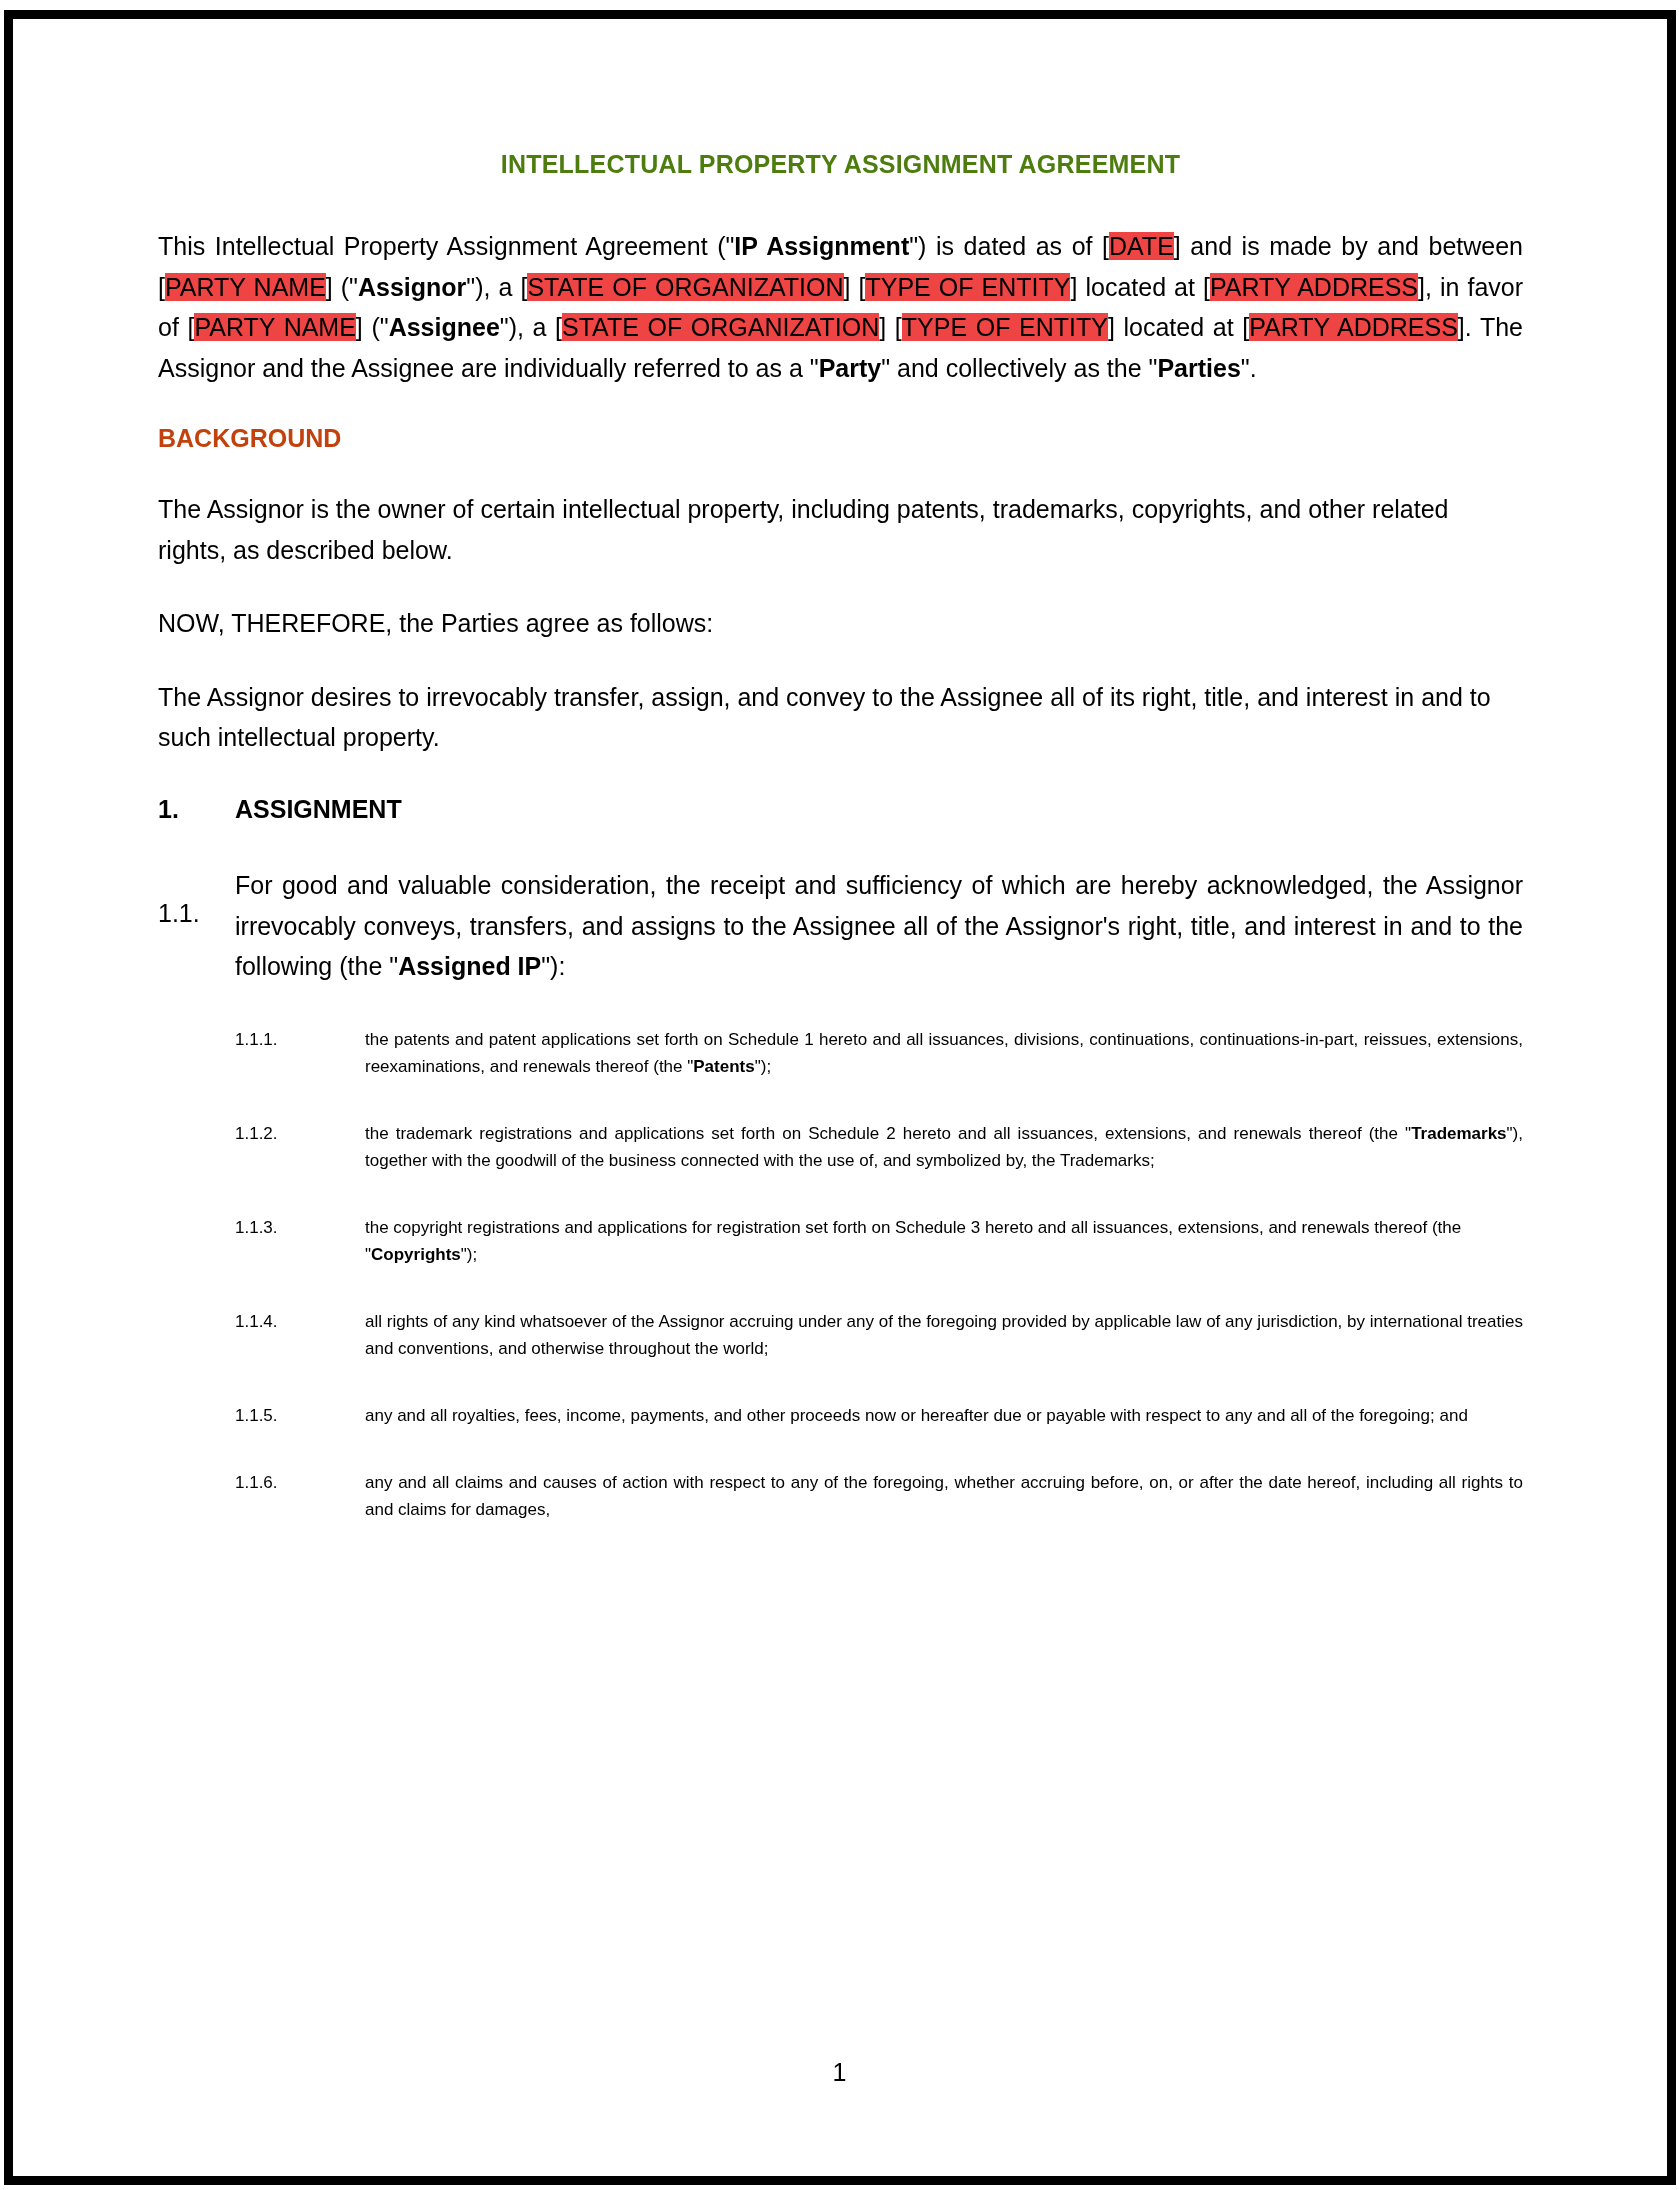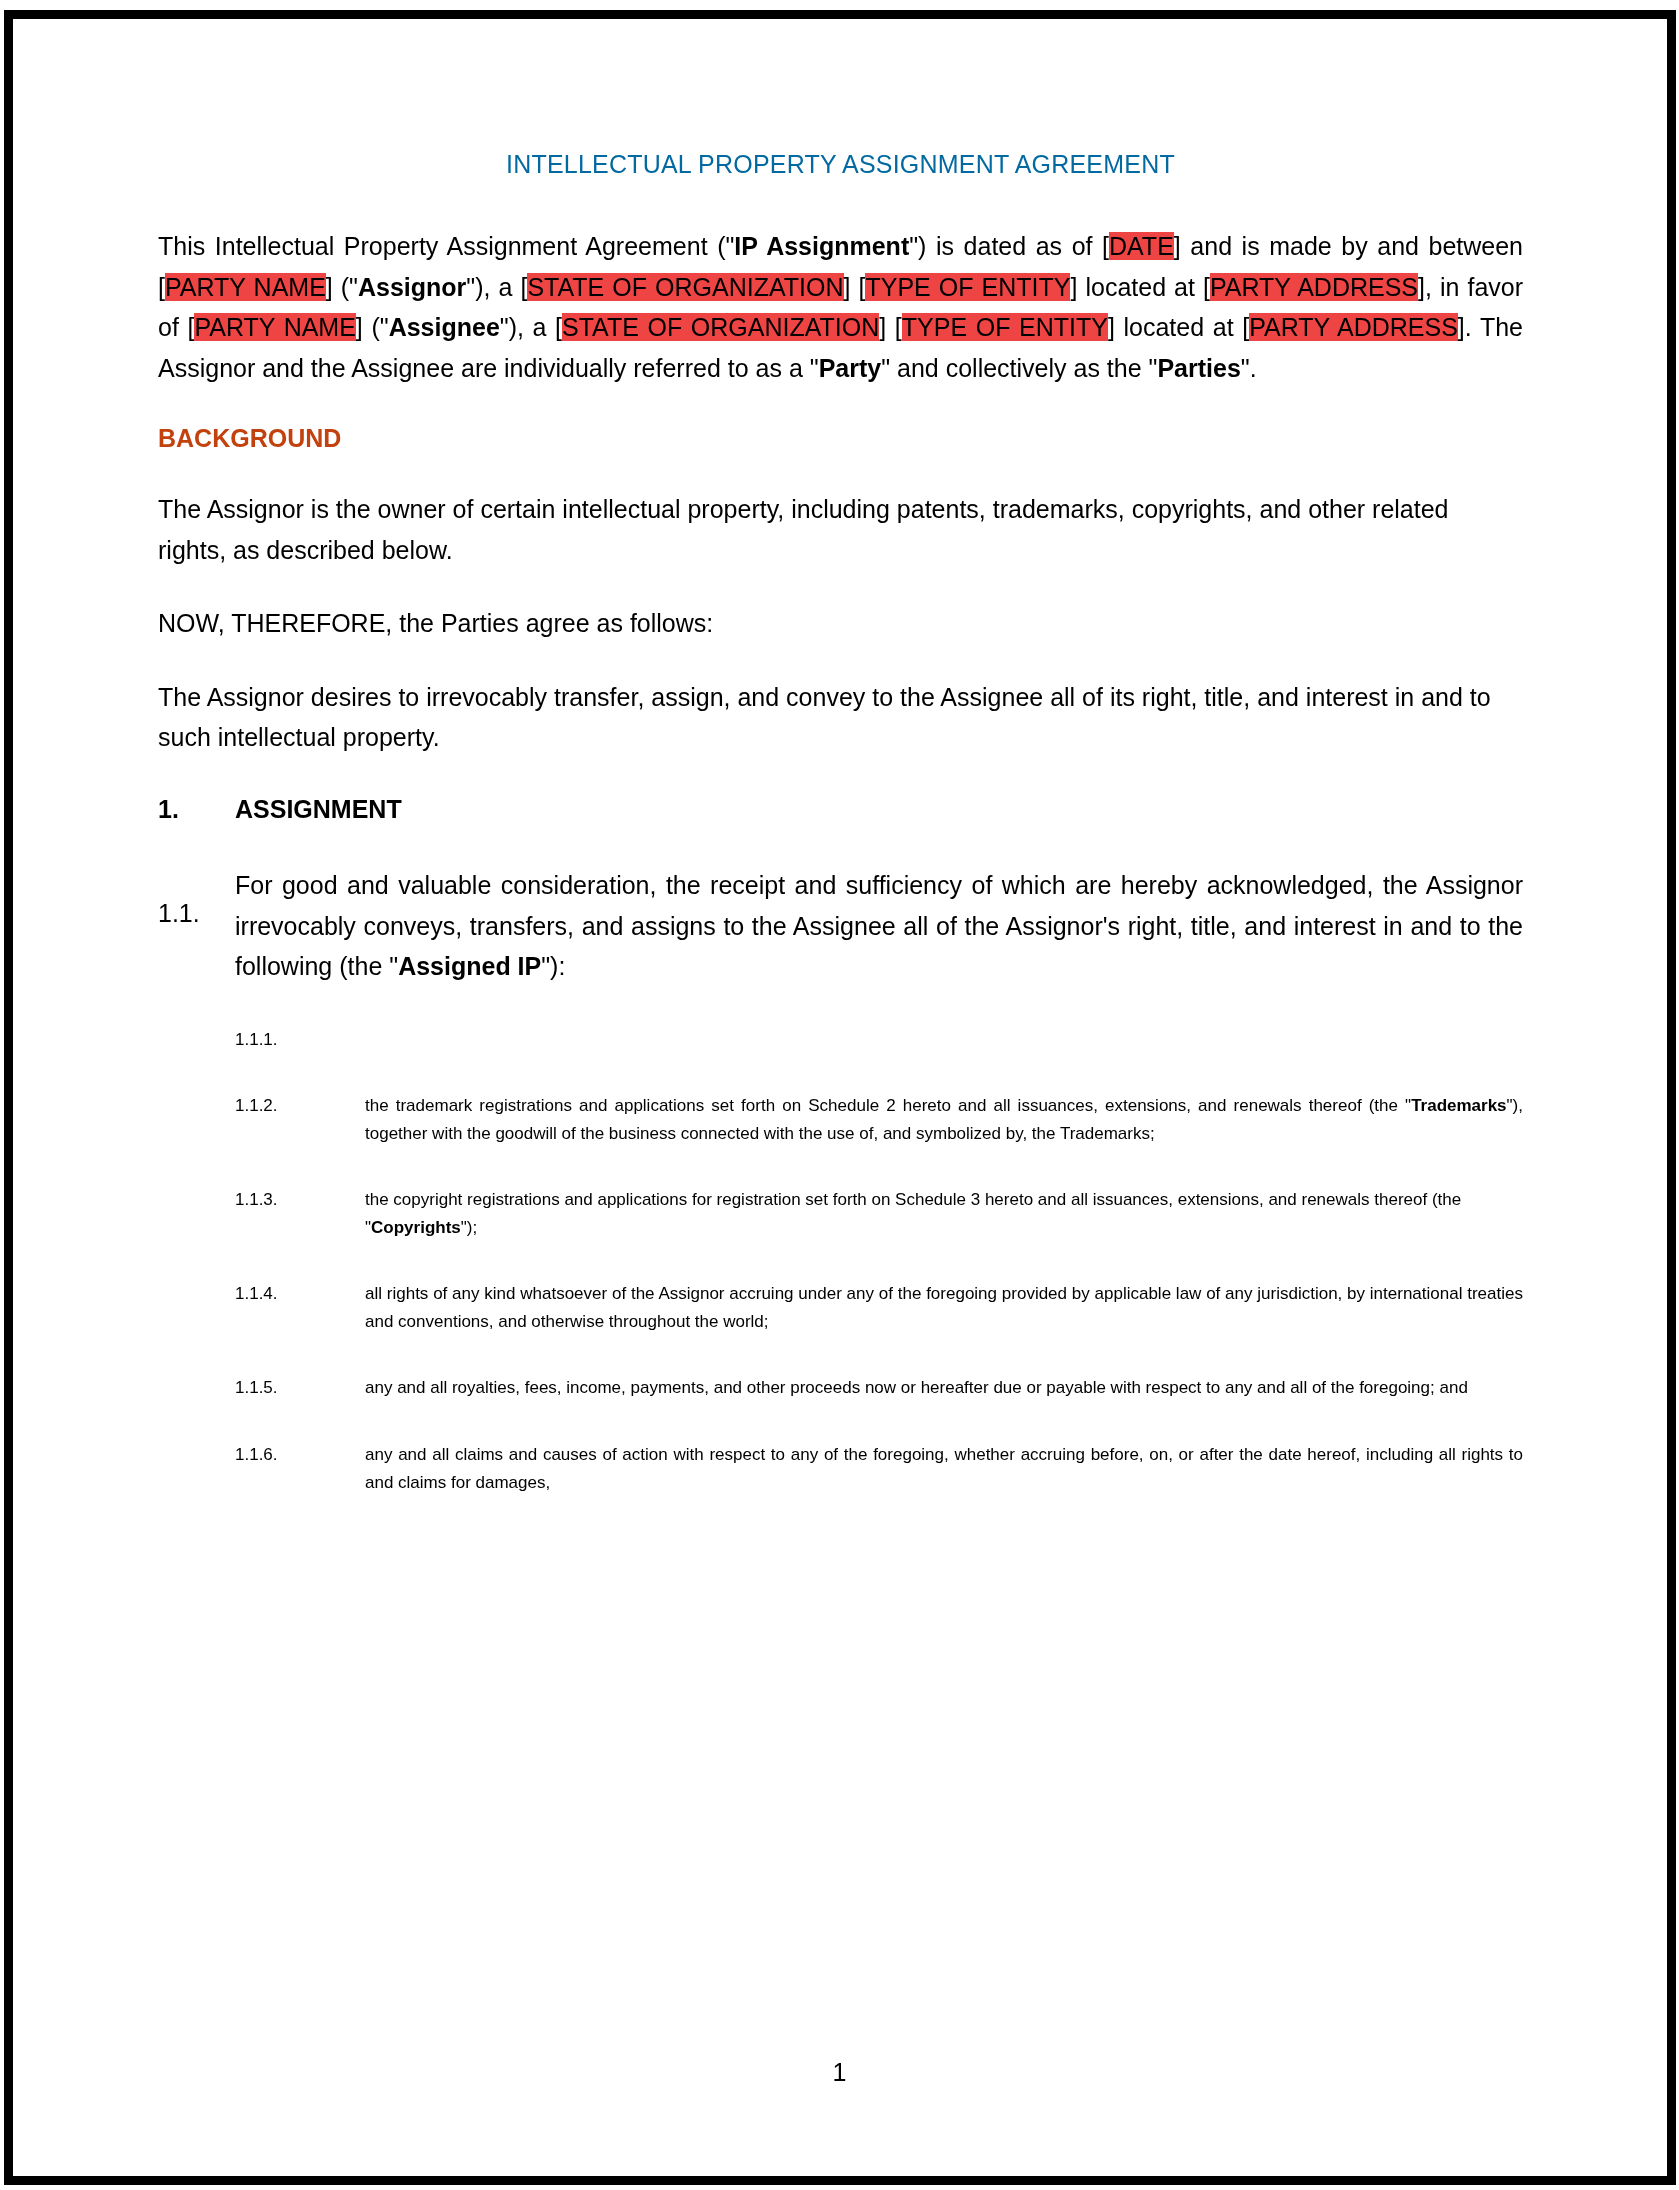--- a/index.html
+++ b/index.html
@@ -35,24 +35,24 @@
   .page-body {
     position: absolute;
     left: 158px;
     top: 149px;
     width: 1365px;
     box-sizing: border-box;
   }
 
   .doc-title {
     text-align: center;
-    font-weight: normal;
+    font-weight: bold;
     font-size: 25px;
     letter-spacing: 0.2px;
-    color: #0369a1;
+    color: #4d7c0f;
     margin: 0 0 46px 0;
     line-height: 1.25;
   }
 
   p.para {
     font-size: 25px;
     line-height: 1.62;
     color: #000;
     margin: 0 0 33px 0;
     text-align: justify;
@@ -176,20 +176,21 @@
       <div class="body">ASSIGNMENT</div>
     </div>
 
     <div class="clause-l2">
       <div class="num">1.1.</div>
       <div class="body"><span>For good and valuable consideration, the receipt and sufficiency of which are hereby acknowledged, the Assignor irrevocably conveys, transfers, and assigns to the Assignee all of the Assignor's right, title, and interest in and to the following (the "</span><b>Assigned IP</b><span>"):</span></div>
     </div>
 
     <div class="clause-l3">
       <div class="num">1.1.1.</div>
+      <div class="body"><span>the patents and patent applications set forth on Schedule 1 hereto and all issuances, divisions, continuations, continuations-in-part, reissues, extensions, reexaminations, and renewals thereof (the "</span><b>Patents</b><span>");</span></div>
     </div>
 
     <div class="clause-l3">
       <div class="num">1.1.2.</div>
       <div class="body"><span>the trademark registrations and applications set forth on Schedule 2 hereto and all issuances, extensions, and renewals thereof (the "</span><b>Trademarks</b><span>"), together with the goodwill of the business connected with the use of, and symbolized by, the Trademarks;</span></div>
     </div>
 
     <div class="clause-l3 no-justify">
       <div class="num">1.1.3.</div>
       <div class="body"><span>the copyright registrations and applications for registration set forth on Schedule 3 hereto and all issuances, extensions, and renewals thereof (the "</span><b>Copyrights</b><span>");</span></div>

